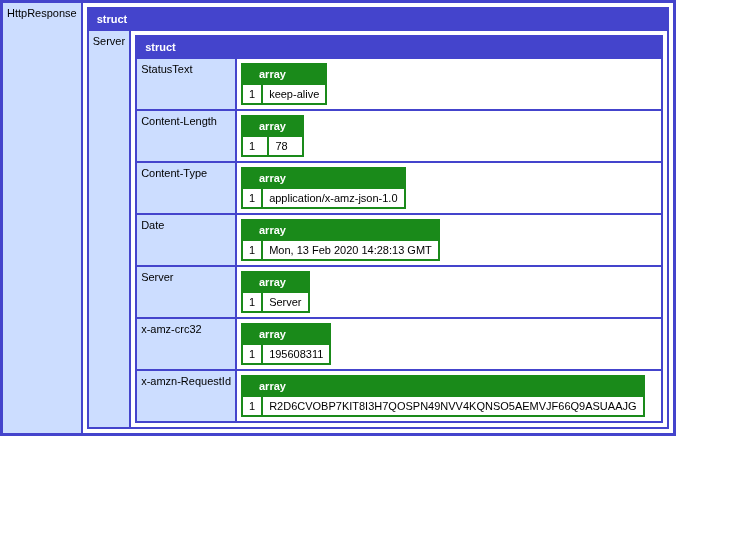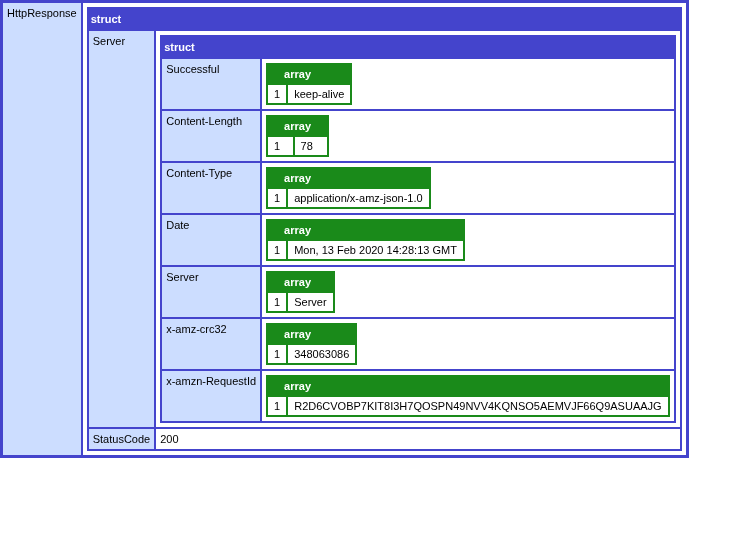--- a/index.html
+++ b/index.html
@@ -23,21 +23,21 @@
     .key-cell {
       background: #ccddff;
       font-weight: normal;
       white-space: nowrap;
       width: 1%;
     }
     .struct-header {
       background: #4444cc;
       color: #fff;
       font-weight: bold;
-      padding: 4px 2px;
+      padding: 4px 8px;
     }
     .inner-struct {
       border: 2px solid #4444cc;
       border-collapse: collapse;
       width: 100%;
     }
     .inner-struct > tbody > tr > td {
       border: 2px solid #4444cc;
       vertical-align: top;
       padding: 4px;
@@ -87,21 +87,21 @@
               <td class="key-cell">Server</td>
               <td class="val-cell">
                 <table class="inner-struct">
                   <thead>
                     <tr>
                         <th colspan="2" class="struct-header">struct</th>
                       </tr>
                   </thead>
                   <tbody id="headers-body">
                       <tr>
-                        <td class="key-cell">Successful</td>
+                        <td class="key-cell">StatusText</td>
                         <td class="val-cell">
                           <table class="array-box">
                             <thead>
                               <tr>
                                 <th class="array-header" colspan="2">array</th>
                               </tr>
                             </thead>
                             <tbody>
                               <tr>
                                 <td class="array-index">1</td>
@@ -188,21 +188,21 @@
                         <td class="val-cell">
                           <table class="array-box">
                             <thead>
                               <tr>
                                 <th class="array-header" colspan="2">array</th>
                               </tr>
                             </thead>
                             <tbody>
                               <tr>
                                 <td class="array-index">1</td>
-                                <td>348063086</td>
+                                <td>195608311</td>
                               </tr>
                             </tbody>
                           </table>
                         </td>
                       </tr>
                       <tr>
                         <td class="key-cell">x-amzn-RequestId</td>
                         <td class="val-cell">
                           <table class="array-box">
                             <thead>
@@ -215,23 +215,19 @@
                                 <td class="array-index">1</td>
                                 <td>R2D6CVOBP7KIT8I3H7QOSPN49NVV4KQNSO5AEMVJF66Q9ASUAAJG</td>
                               </tr>
                             </tbody>
                           </table>
                         </td>
                       </tr>
                     </tbody>
                 </table>
               </td>
-            </tr>
-            <tr>
-              <td class="key-cell">StatusCode</td>
-              <td class="val-cell">200</td>
             </tr>
           </tbody>
         </table>
       </td>
     </tr>
   </tbody>
 </table>
 
 </body></html>

